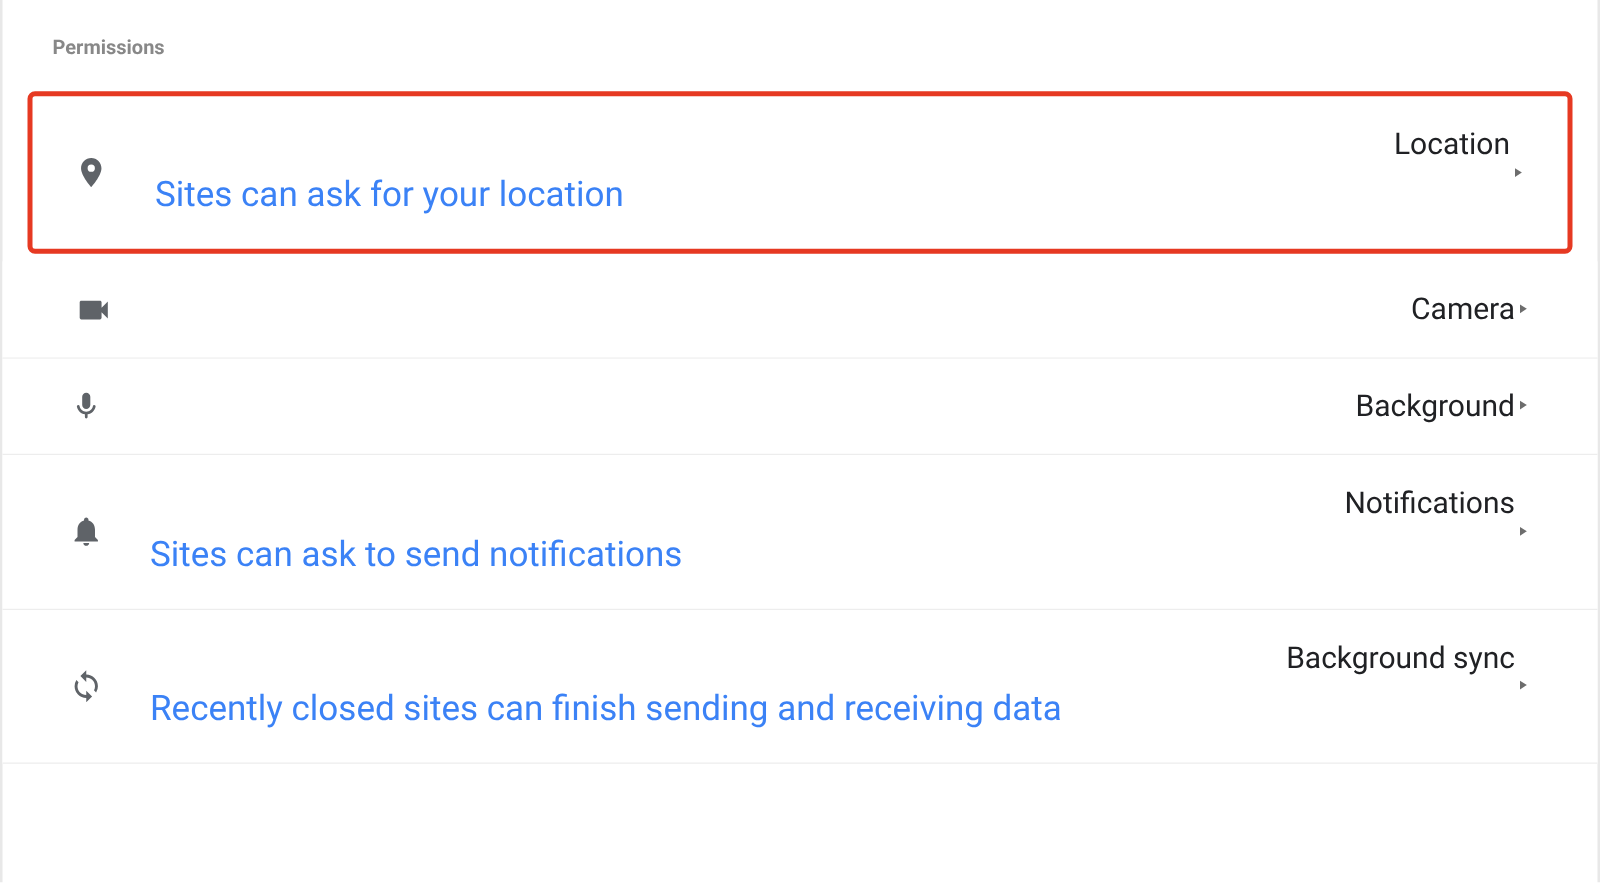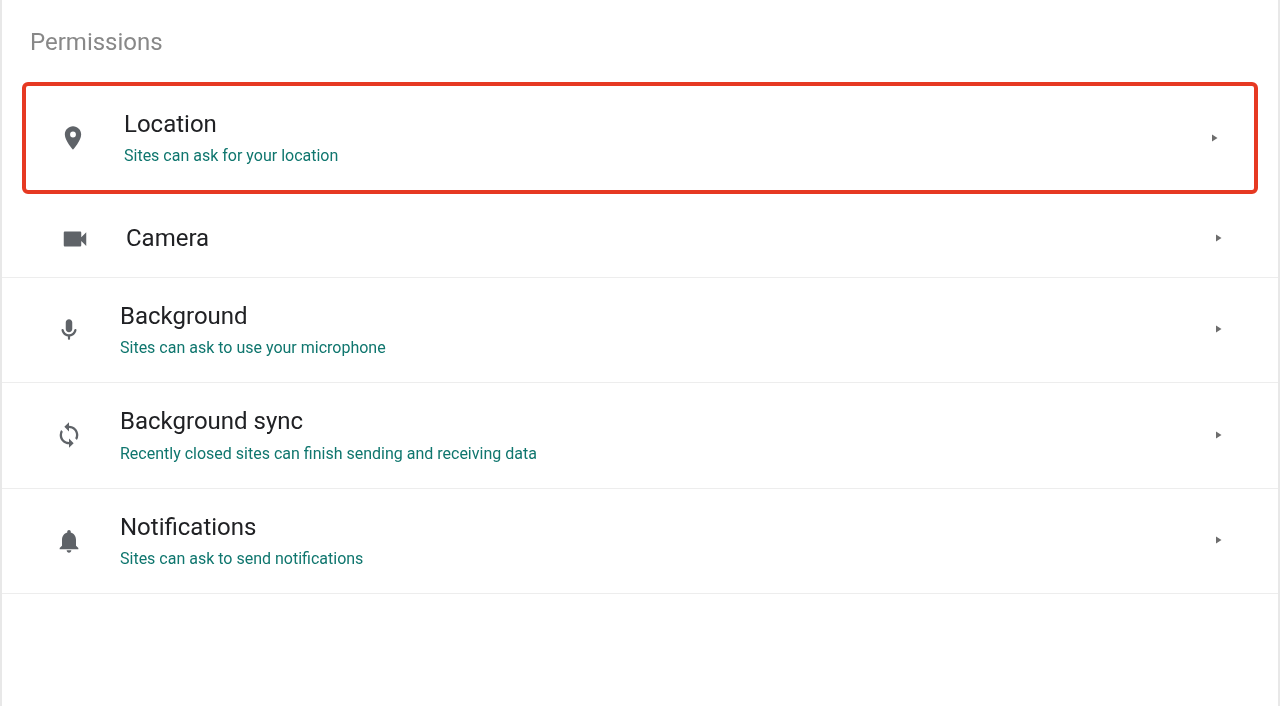--- a/index.html
+++ b/index.html
@@ -11,24 +11,24 @@
       overflow: hidden;
     }
     .container {
       width: 100%;
       border-left: 2px solid #e8e8e8;
       border-right: 2px solid #e8e8e8;
       min-height: 706px;
       padding-top: 10px;
     }
     .section-header {
-      font-size: 24px;
-      font-weight: 400;
+      font-size: 16px;
+      font-weight: 700;
       color: #888;
-      padding: 18px 40px 26px 28px;
+      padding: 18px 40px 26px 40px;
     }
     .row {
       display: flex;
       align-items: center;
       padding: 22px 50px 22px 42px;
       border-bottom: 1px solid #ededed;
       cursor: pointer;
       position: relative;
       background: #fff;
     }
@@ -54,24 +54,25 @@
     .icon-slot svg { fill: #5f6368; }
     .text-slot {
       flex: 1;
       padding-left: 26px;
     }
     .title {
       font-size: 24px;
       color: #202124;
       line-height: 1.35;
       font-weight: 400;
+      text-align: right;
     }
     .subtitle {
-      font-size: 16px;
-      color: #0f766e;
+      font-size: 28px;
+      color: #3b82f6;
       line-height: 1.5;
       margin-top: 4px;
       font-weight: 400;
     }
     .chevron {
       color: #6d6d6d;
       font-size: 16px;
       flex-shrink: 0;
       padding-right: 4px;
     }
@@ -116,21 +117,37 @@
   </div>
 
   <div class="row">
     <div class="icon-slot">
       <svg width="26" height="26" viewBox="0 0 24 24">
           <path d="M12 14c1.66 0 3-1.34 3-3V5c0-1.66-1.34-3-3-3S9 3.34 9 5v6c0 1.66 1.34 3 3 3zm5.91-3c-.49 0-.9.36-.98.85C16.52 14.2 14.47 16 12 16s-4.52-1.8-4.93-4.15A.998.998 0 006.09 11c-.61 0-1.09.54-1 1.14.49 3 2.89 5.35 5.91 5.78V20c0 .55.45 1 1 1s1-.45 1-1v-2.08c3.02-.43 5.42-2.78 5.91-5.78.1-.6-.39-1.14-1-1.14z"></path>
         </svg>
     </div>
     <div class="text-slot">
       <div class="title">Background</div>
-      <div class="subtitle">Sites can ask to use your microphone</div>
+    </div>
+    <div class="chevron">
+      <svg width="12" height="12" viewBox="0 0 24 24" fill="#6d6d6d">
+          <path d="M8 5l11 7-11 7z"></path>
+        </svg>
+    </div>
+  </div>
+
+  <div class="row">
+    <div class="icon-slot">
+      <svg width="28" height="28" viewBox="0 0 24 24">
+          <path d="M12 22c1.1 0 2-.9 2-2h-4c0 1.1.9 2 2 2zm6-6v-5c0-3.07-1.63-5.64-4.5-6.32V4c0-.83-.67-1.5-1.5-1.5s-1.5.67-1.5 1.5v.68C7.64 5.36 6 7.92 6 11v5l-2 2v1h16v-1l-2-2z"></path>
+        </svg>
+    </div>
+    <div class="text-slot">
+      <div class="title">Notifications</div>
+      <div class="subtitle">Sites can ask to send notifications</div>
     </div>
     <div class="chevron">
       <svg width="12" height="12" viewBox="0 0 24 24" fill="#6d6d6d">
           <path d="M8 5l11 7-11 7z"></path>
         </svg>
     </div>
   </div>
 
   <div class="row">
     <div class="icon-slot">
@@ -142,30 +159,13 @@
       <div class="title">Background sync</div>
       <div class="subtitle">Recently closed sites can finish sending and receiving data</div>
     </div>
     <div class="chevron">
       <svg width="12" height="12" viewBox="0 0 24 24" fill="#6d6d6d">
           <path d="M8 5l11 7-11 7z"></path>
         </svg>
     </div>
   </div>
 
-  <div class="row">
-    <div class="icon-slot">
-      <svg width="28" height="28" viewBox="0 0 24 24">
-          <path d="M12 22c1.1 0 2-.9 2-2h-4c0 1.1.9 2 2 2zm6-6v-5c0-3.07-1.63-5.64-4.5-6.32V4c0-.83-.67-1.5-1.5-1.5s-1.5.67-1.5 1.5v.68C7.64 5.36 6 7.92 6 11v5l-2 2v1h16v-1l-2-2z"></path>
-        </svg>
-    </div>
-    <div class="text-slot">
-      <div class="title">Notifications</div>
-      <div class="subtitle">Sites can ask to send notifications</div>
-    </div>
-    <div class="chevron">
-      <svg width="12" height="12" viewBox="0 0 24 24" fill="#6d6d6d">
-          <path d="M8 5l11 7-11 7z"></path>
-        </svg>
-    </div>
-  </div>
-
 </div>
 
 </body></html>

